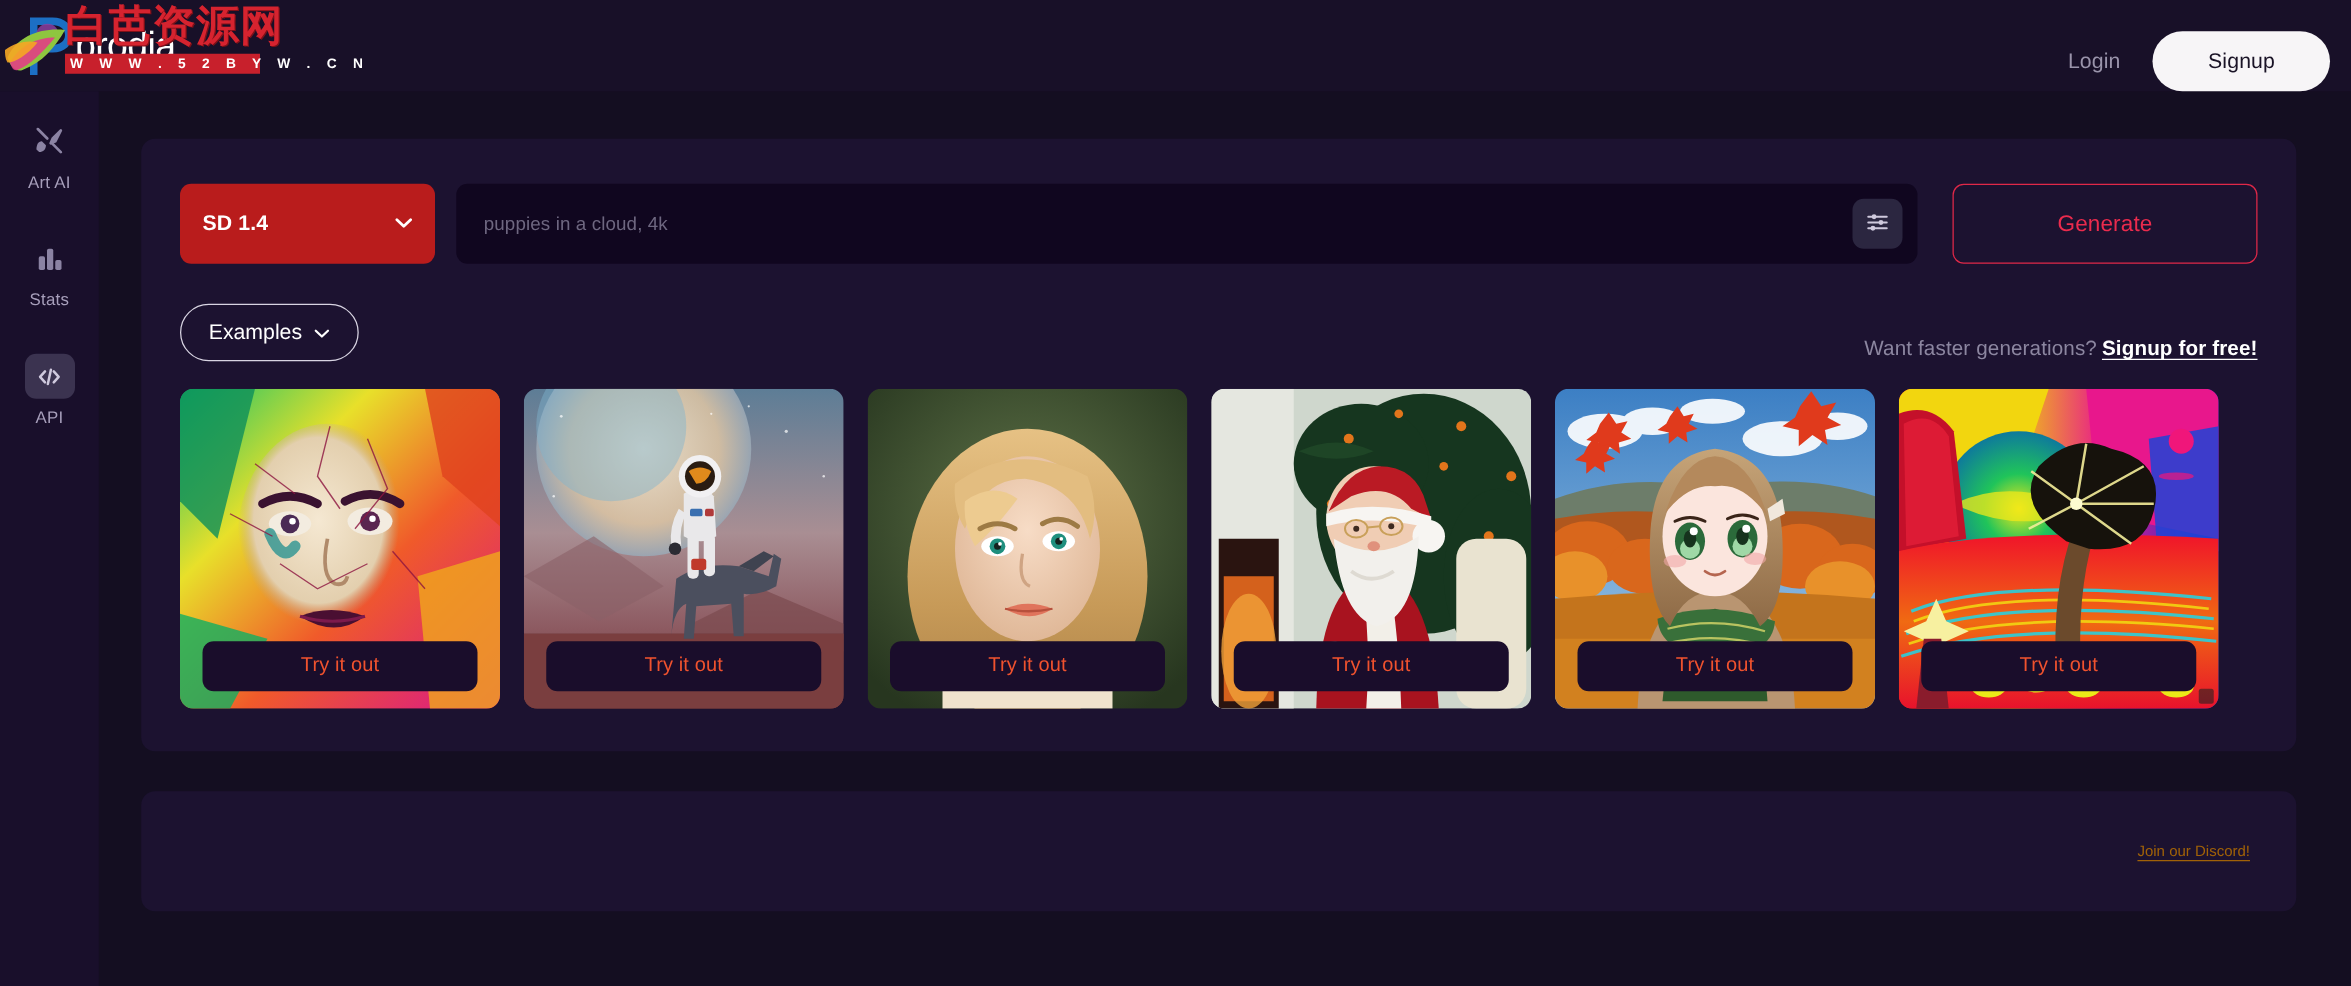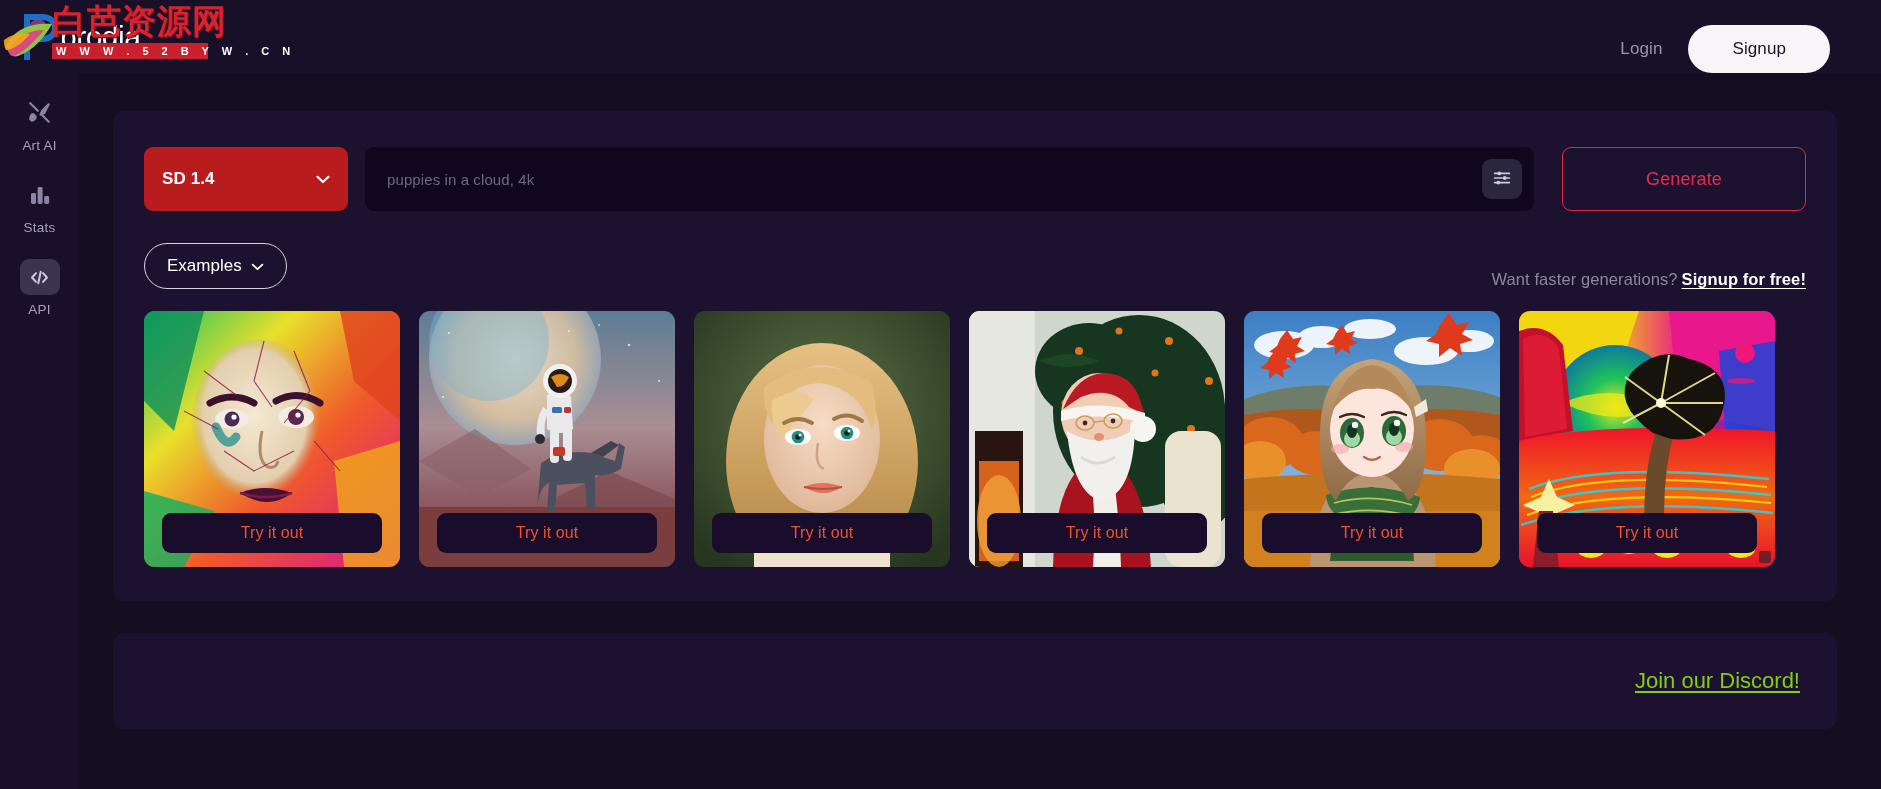--- a/index.html
+++ b/index.html
@@ -85,21 +85,21 @@
     left: -48px; top: 16px;
     width: 52px; height: 42px;
   }
 
   .header-spacer { flex: 1 1 auto; }
 
   .header-actions {
     display: flex;
     align-items: center;
     gap: 26px;
-    padding-right: 51px;
+    padding-right: 17px;
   }
   .login-link {
     color: #9a94ab;
     font-size: 17px;
     text-decoration: none;
     letter-spacing: 0.1px;
   }
   .signup-btn {
     background: #f7f5f7;
     color: #1a1326;
@@ -116,21 +116,21 @@
   .sidebar {
     position: absolute;
     top: 73px; left: 0;
     width: 79px;
     height: 716px;
     background: #190f2b;
     padding-top: 22px;
     display: flex;
     flex-direction: column;
     align-items: center;
-    gap: 24px;
+    gap: 36px;
     z-index: 20;
   }
   .side-item {
     width: 68px;
     display: flex;
     flex-direction: column;
     align-items: center;
     gap: 7px;
     cursor: pointer;
     text-decoration: none;
@@ -320,22 +320,22 @@
     margin-top: 32px;
     background: #1c1230;
     border-radius: 11px;
     height: 96px;
     display: flex;
     align-items: center;
     justify-content: flex-end;
     padding-right: 37px;
   }
   .footer a {
-    color: #84cc16;
-    font-size: 22px;
+    color: #a16207;
+    font-size: 12px;
     text-decoration: underline;
     text-underline-offset: 2.5px;
   }
 </style>
 </head>
 <body>
 
 <div class="app">
 
   <div class="header">

